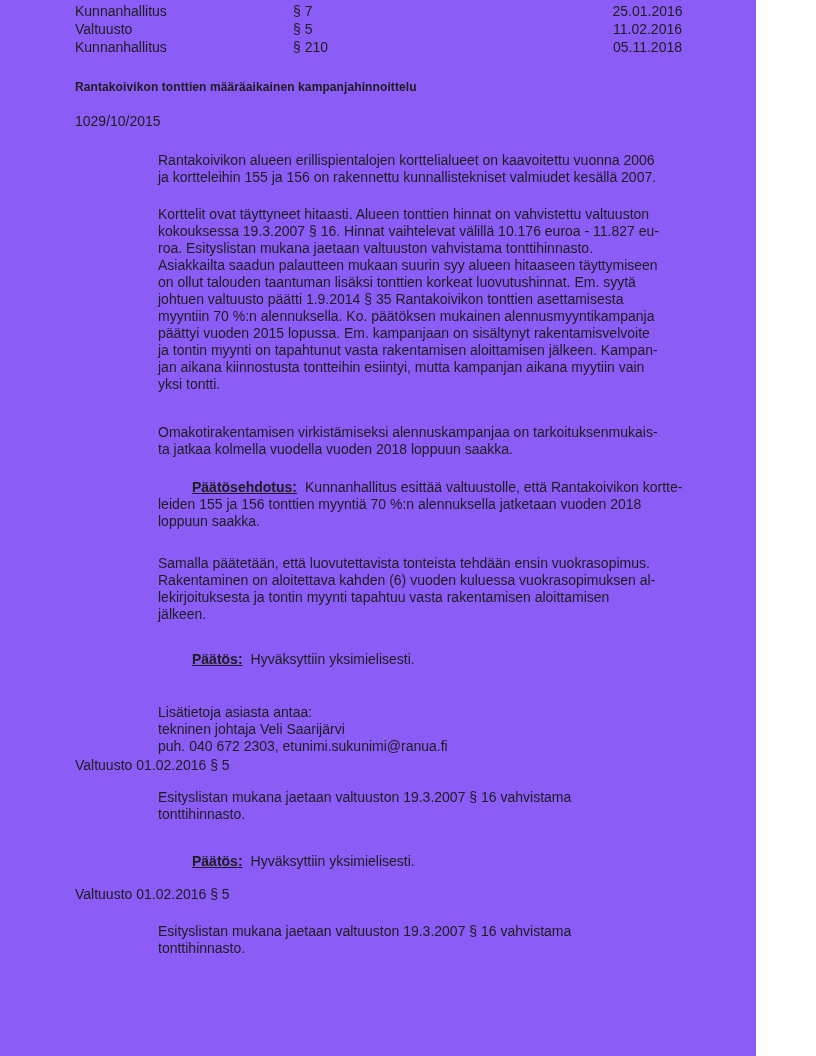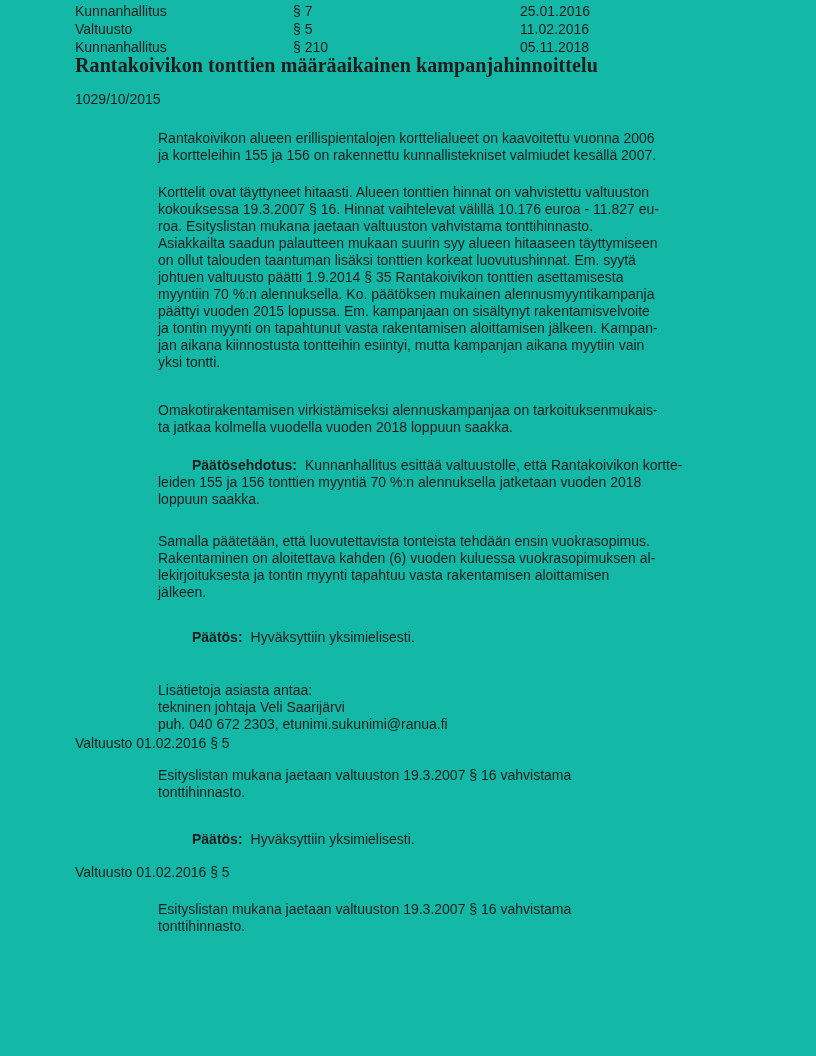--- a/index.html
+++ b/index.html
@@ -1,47 +1,48 @@
 <!DOCTYPE html>
 <html><head>
 <meta charset="utf-8">
 <style>
   * { margin: 0; padding: 0; box-sizing: border-box; }
   html, body { background: #ffffff; }
   .page {
     position: relative;
-    width: 816px;
+    width: 756px;
     height: 1056px;
-    background: #14b8a6;
+    background: #8b5cf6;
     color: #1d1d1d;
     font-family: "Liberation Sans", "DejaVu Sans", sans-serif;
     font-size: 14px;
     line-height: 17px;
     padding: 2px 0 0 75px;
     overflow: hidden;
   }
   .htable { width: 700px; }
   .hrow { display: flex; line-height: 18px; }
   .hrow .c1 { width: 218px; }
   .hrow .c2 { width: 227px; }
-  .hrow .c3 { flex: 1; }
+  .hrow .c3 { flex: 1; text-align: center; }
   .title {
-    font-size: 20px;
+    margin-top: 22px;
+    font-size: 12px;
     line-height: 19px;
     font-weight: bold;
     letter-spacing: 0.1px;
-    font-family: Liberation Serif, serif;
   }
   .caseno { margin-top: 16px; }
   .heading { margin-top: 18px; }
   .heading.tight { margin-top: 2px; }
   .body-ind { margin-left: 83px; width: 640px; }
   .para { white-space: pre-line; }
   .label {
     font-weight: bold;
+    text-decoration: underline;
     margin-right: 8px;
     padding-left: 34px;
   }
 </style>
 </head>
 <body>
 
 <div class="page">
 
   <div class="htable">

